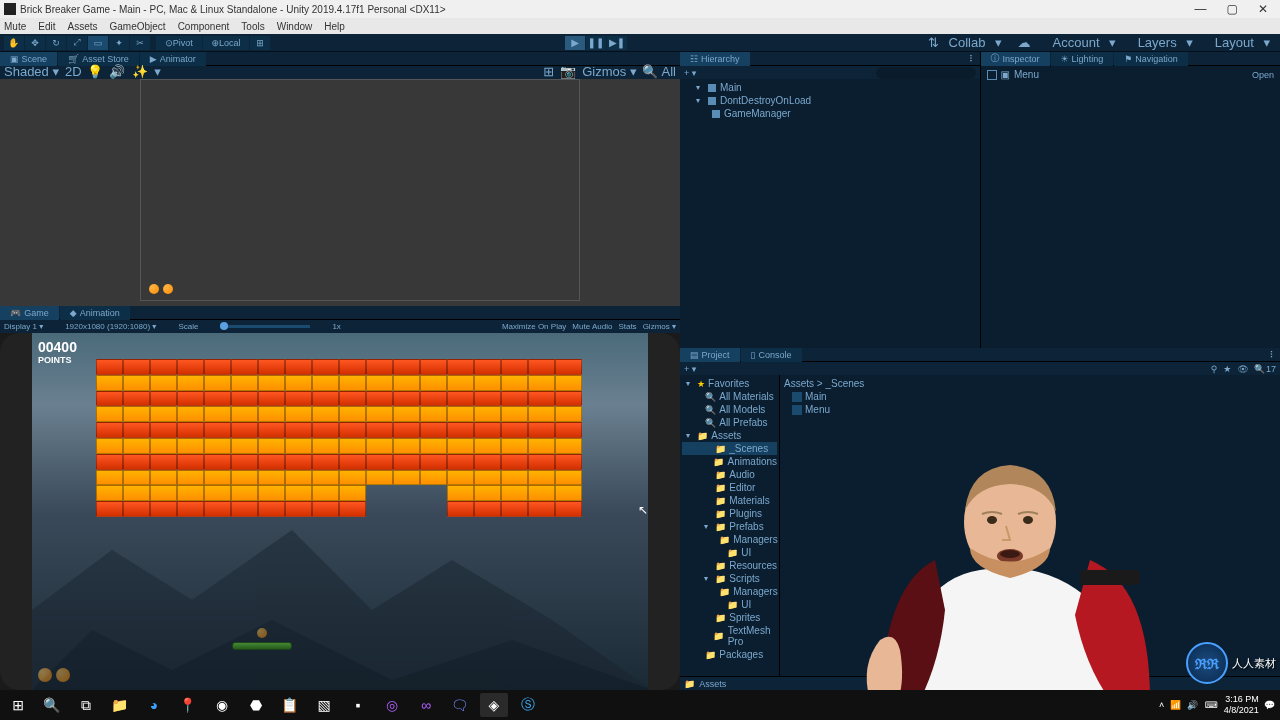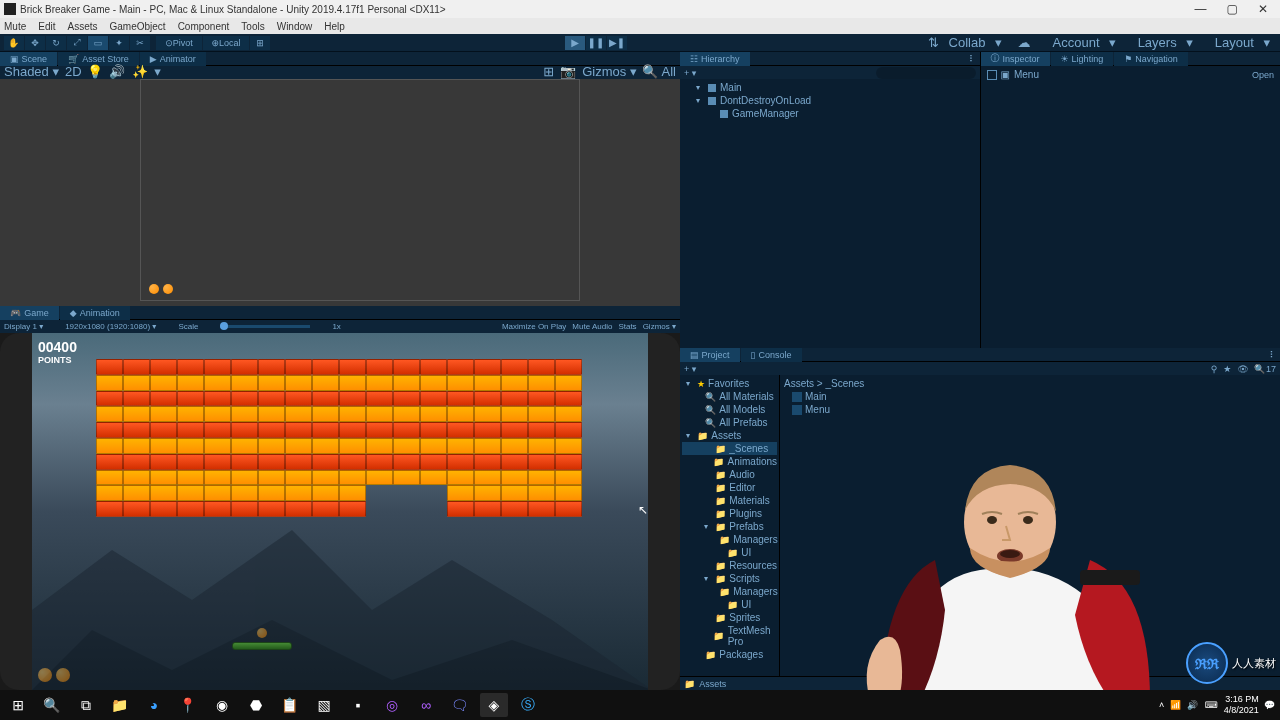--- a/index.html
+++ b/index.html
@@ -71,21 +71,21 @@
 
 
 .hierarchy { flex: 0 0 282px; background: #0a1e30; display: flex; flex-direction: column; }
 .hier-toolbar { height: 13px; background: #0d2438; display:flex; align-items:center; font-size:9px; padding:0 4px; gap:6px;}
 .hier-search { height: 12px; background: rgba(0,0,0,0.2); border-radius: 6px; width: 100px; margin-left: auto; }
 .hier-tree { flex:1; padding: 2px 0; font-size: 10px; }
 .hier-item { padding: 1px 4px; display:flex; align-items:center; gap:4px; cursor:pointer; }
 .hier-item .arrow { width: 8px; font-size:8px; }
 .hier-item .cube { width:8px; height:8px; background:#5a8db5; display:inline-block; }
 .hier-item.depth1 { padding-left: 16px; }
-.hier-item.depth2 { padding-left: 28px; }
+.hier-item.depth2 { padding-left: 20px; }
 
 
 .inspector { flex: 0 0 282px; background: #0a1e30; }
 .inspector-content { padding: 3px 6px; display:flex; align-items:center; gap:4px; font-size:10px; }
 .inspector-content .chk { width:10px; height:10px; border:1px solid #5a8db5; }
 .inspector-content .open-btn { margin-left:auto; font-size:9px; color:#7ba8cc; cursor:pointer; }
 
 
 .project-panel { flex: 1; background: #0a1e30; display:flex; flex-direction:column; position:relative; overflow:hidden; }
 .proj-toolbar { height:13px; background:#0d2438; display:flex; align-items:center; font-size:9px; padding:0 4px; }

